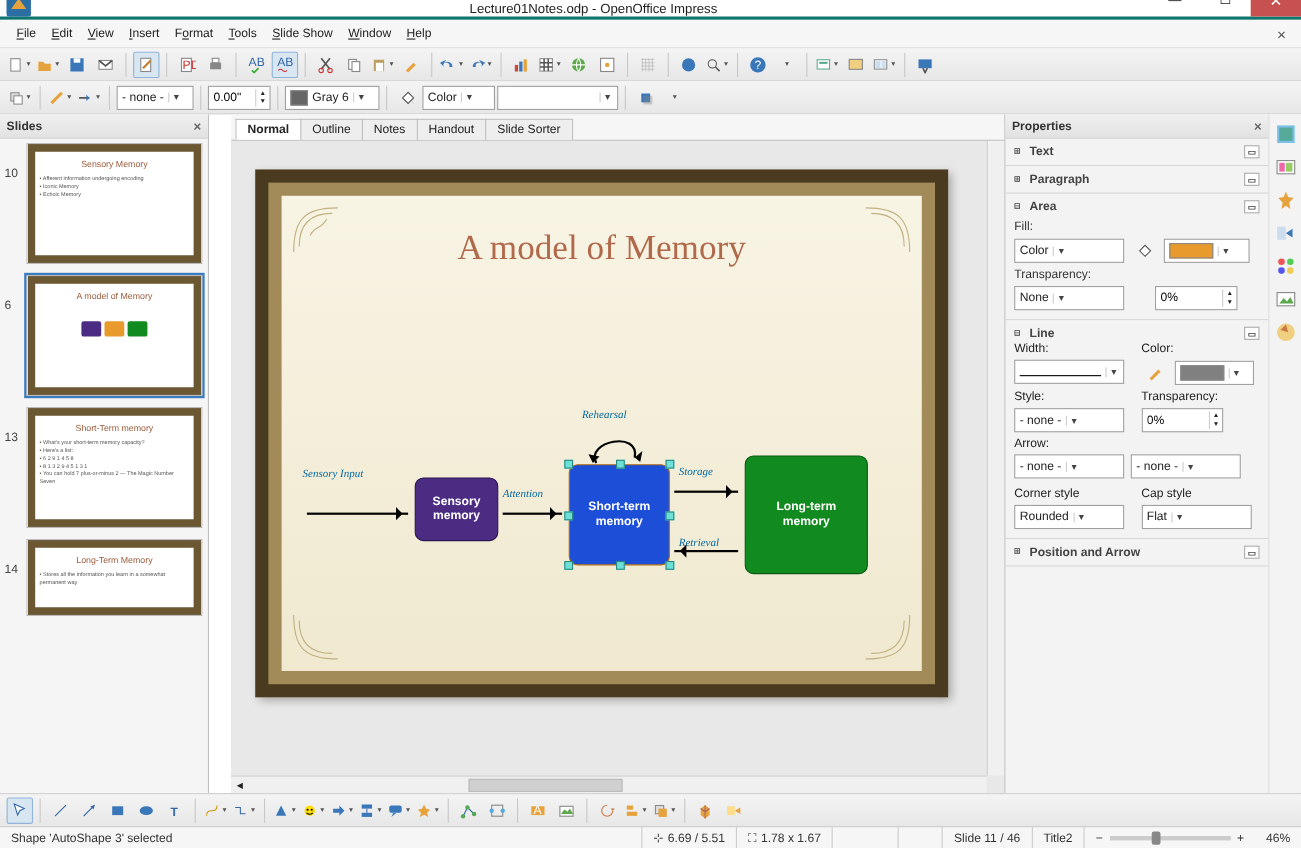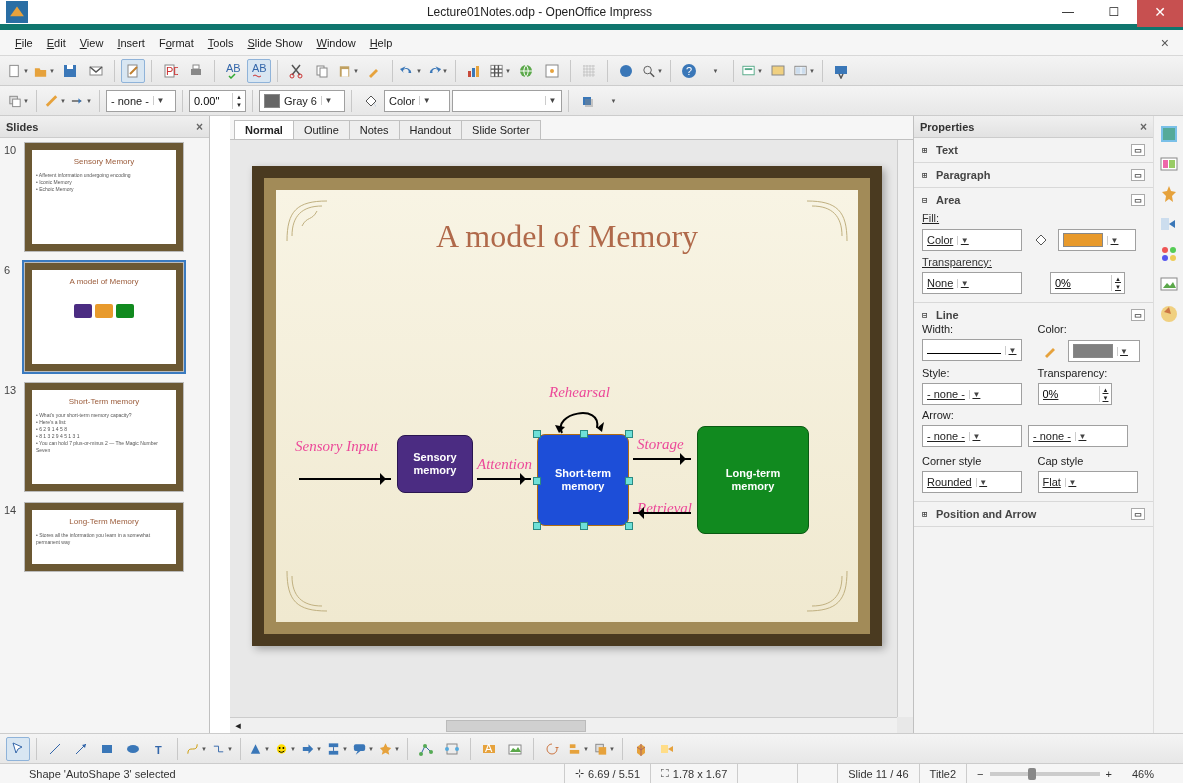--- a/index.html
+++ b/index.html
@@ -1,19 +1,19 @@
 <!DOCTYPE html>
 <html><head>
 <meta charset="utf-8">
 <style>
 * { box-sizing: border-box; margin: 0; padding: 0; font-family: "Segoe UI", Tahoma, sans-serif; font-size: 11px; }
 body { width: 1183px; height: 783px; background: #fff; overflow: hidden; color: #222; }
 
 
-.titlebar { height: 30px; background: #fff; border-bottom: 6px solid #0f766e; display: flex; align-items: center; }
+.titlebar { height: 18px; background: #fff; border-bottom: 3px solid #0f766e; display: flex; align-items: flex-end; }
 .titlebar .app-icon { width: 22px; height: 22px; margin: 0 6px; background: #2a6ea4; border-radius: 3px; display: flex; align-items: center; justify-content: center; color: #fff; font-size: 10px; }
 .titlebar .title { flex: 1; text-align: center; font-size: 12px; color: #222; }
 .titlebar .winbtns { display: flex; }
 .titlebar .winbtn { width: 46px; height: 30px; display: flex; align-items: center; justify-content: center; font-family: Arial; font-size: 12px; }
 .titlebar .winbtn.close { background: #c75050; color: #fff; font-size: 14px; }
 
 
 .menubar { height: 26px; display: flex; align-items: center; padding: 0 8px; border-bottom: 1px solid #d8d8d8; background: #f6f6f6; }
 .menubar .item { padding: 3px 7px; cursor: default; }
 .menubar .xclose { margin-left: auto; font-size: 14px; color: #555; padding: 2px 6px; }
@@ -30,26 +30,26 @@
 .spin { height: 22px; border: 1px solid #a0a0a0; background: #fff; display: flex; align-items: center; }
 .spin input { border: 0; width: 42px; padding: 0 4px; font-size: 11px; }
 .spin .ud { display: flex; flex-direction: column; }
 .spin .ud span { font-size: 6px; line-height: 8px; padding: 0 3px; border-left: 1px solid #ccc; }
 .swatch { width: 40px; height: 14px; border: 1px solid #888; display: inline-block; }
 
 
 .main { display: flex; height: calc(783px - 30px - 26px - 30px - 30px - 30px - 20px); }
 
 
-.slidespanel { width: 210px; background: #f5f5f5; border-right: 1px solid #c0c0c0; display: flex; flex-direction: column; }
+.slidespanel { width: 190px; background: #f5f5f5; border-right: 1px solid #c0c0c0; display: flex; flex-direction: column; }
 .panel-head { height: 22px; background: linear-gradient(#f0f0f0,#e2e2e2); border-bottom: 1px solid #ccc; display: flex; align-items: center; padding: 0 6px; font-weight: 600; color: #333; }
 .panel-head .x { margin-left: auto; font-size: 12px; color: #666; }
 .slide-list { flex: 1; overflow: hidden; padding: 4px 4px 0 4px; }
 .thumb-row { display: flex; align-items: flex-start; margin-bottom: 10px; }
-.thumb-num { width: 20px; font-size: 11px; text-align: left; padding-right: 20px; color: #444; padding-top: 2px; }
+.thumb-num { width: 20px; font-size: 11px; text-align: left; padding-right: 20px; color: #444; padding-top: 2px; margin-top: 20px; }
 .thumb { width: 160px; height: 110px; background: #fff; border: 1px solid #bbb; box-shadow: inset 0 0 0 7px #6b5833; position: relative; padding: 11px; }
 .thumb.selected { outline: 2px solid #3a7abf; }
 .thumb-title { color: #9b5c3b; font-size: 8px; text-align: center; margin-top: 3px; }
 .thumb-body { font-size: 5px; color: #555; margin-top: 6px; line-height: 7px; }
 .thumb-dia { display: flex; align-items: center; justify-content: center; gap: 3px; margin-top: 18px; }
 .thumb-dia .b { width: 18px; height: 14px; border-radius: 2px; }
 
 
 .editor { flex: 1; display: flex; flex-direction: column; background: #e8e8e8; min-width: 0; margin-left: 20px; }
 .viewtabs { height: 24px; background: #f6f6f6; display: flex; align-items: flex-end; padding: 0 4px; border-bottom: 1px solid #c0c0c0; }
@@ -64,49 +64,49 @@
 .slide-border-inner { position: absolute; inset: 12px; background: #a28b58; }
 .slide-bg { position: absolute; inset: 24px; background: linear-gradient(#f8f4e4,#f0e9d0); }
 .corner-orn { position: absolute; width: 70px; height: 50px; color: #c0b080; }
 .co-tl { left: 30px; top: 30px; }
 .co-tr { right: 30px; top: 30px; transform: scaleX(-1); }
 .co-bl { left: 30px; bottom: 30px; transform: scaleY(-1); }
 .co-br { right: 30px; bottom: 30px; transform: scale(-1,-1); }
 .slide-title { position: absolute; top: 52px; left: 60px; right: 60px; text-align: center; font-family: Georgia, serif; font-size: 32px; color: #b0694a; }
 .dia { position: absolute; left: 45px; top: 250px; right: 45px; height: 160px; }
 .dia .box { position: absolute; display: flex; align-items: center; justify-content: center; text-align: center; font-size: 11px; font-weight: 700; color: #fff; border-radius: 8px; line-height: 13px; }
-.box-sensory { left: 100px; top: 19px; width: 76px; height: 58px; background: #4b2c82; border: 1px solid #2a1650; }
+.box-sensory { left: 100px; top: 30px; width: 76px; height: 58px; background: #4b2c82; border: 1px solid #2a1650; }
 .box-short { left: 240px; top: 18px; width: 92px; height: 92px; background: #1d4ed8; border: 1px solid #b06d12; }
 .box-long { left: 400px; top: 10px; width: 112px; height: 108px; background: #118a1f; border: 1px solid #0a5a13; }
 .sel-handle { position: absolute; width: 8px; height: 8px; background: #6fe0d8; border: 1px solid #2a8a82; }
-.dlabel { position: absolute; font-family: Georgia, serif; font-style: italic; font-size: 15px; color: #ec4899; }
+.dlabel { position: absolute; font-family: Georgia, serif; font-style: italic; font-size: 10px; color: #0369a1; }
 .arrow { position: absolute; height: 2px; background: #000; }
 .arrow::after { content: ""; position: absolute; right: -1px; top: -5px; border: 6px solid transparent; border-left-color: #000; }
 
 
 .props { width: 240px; background: #f3f3f3; border-left: 1px solid #c0c0c0; display: flex; flex-direction: column; }
 .prop-sec { border-bottom: 1px solid #d8d8d8; padding: 4px 8px; }
 .prop-sec .hdr { display: flex; align-items: center; gap: 4px; font-weight: 600; color: #444; padding: 2px 0; }
 .prop-sec .hdr .exp { font-family: monospace; font-size: 9px; width: 10px; }
 .prop-sec .hdr .more { margin-left: auto; width: 14px; height: 12px; border: 1px solid #aaa; background: #fff; font-size: 8px; display: flex; align-items: center; justify-content: center; }
-.prop-row { display: flex; align-items: center; gap: 6px; margin: 4px 0; text-decoration: underline; }
+.prop-row { display: flex; align-items: center; gap: 6px; margin: 4px 0; }
 .prop-row label { color: #333; }
 .prop-row .combo { flex: none; }
 .prop-col2 { display: flex; gap: 8px; }
 .prop-col2 > div { flex: 1; }
 
 
 .rail { width: 30px; background: #f3f3f3; border-left: 1px solid #ddd; display: flex; flex-direction: column; align-items: center; padding-top: 8px; gap: 10px; }
 .rail .ri { width: 20px; height: 20px; }
 
 
 .drawbar { height: 30px; background: linear-gradient(#f4f4f4,#e7e7e7); border-top: 1px solid #ccc; display: flex; align-items: center; padding: 0 6px; gap: 2px; }
 
 
-.status { height: 20px; background: #f6f6f6; border-top: 1px solid #ccc; display: flex; align-items: center; font-size: 11px; color: #333; padding: 0 19px; }
+.status { height: 20px; background: #f6f6f6; border-top: 1px solid #ccc; display: flex; align-items: center; font-size: 11px; color: #333; padding: 0 0; }
 .status .cell { padding: 0 10px; border-right: 1px solid #ccc; height: 100%; display: flex; align-items: center; white-space: nowrap; }
 .status .flex { flex: 1; }
 .status .zoom-slider { width: 110px; height: 4px; background: #ccc; position: relative; margin: 0 6px; }
 .status .zoom-slider .zthumb { position: absolute; left: 38px; top: -4px; width: 8px; height: 12px; background: #888; border-radius: 2px; }
 
 
 .ic-fill-blue { fill: #3a77b8; }
 .ic-fill-orange { fill: #e6a23c; }
 .ic-fill-green { fill: #5ba84a; }
 .ic-fill-red { fill: #c74a3a; }

